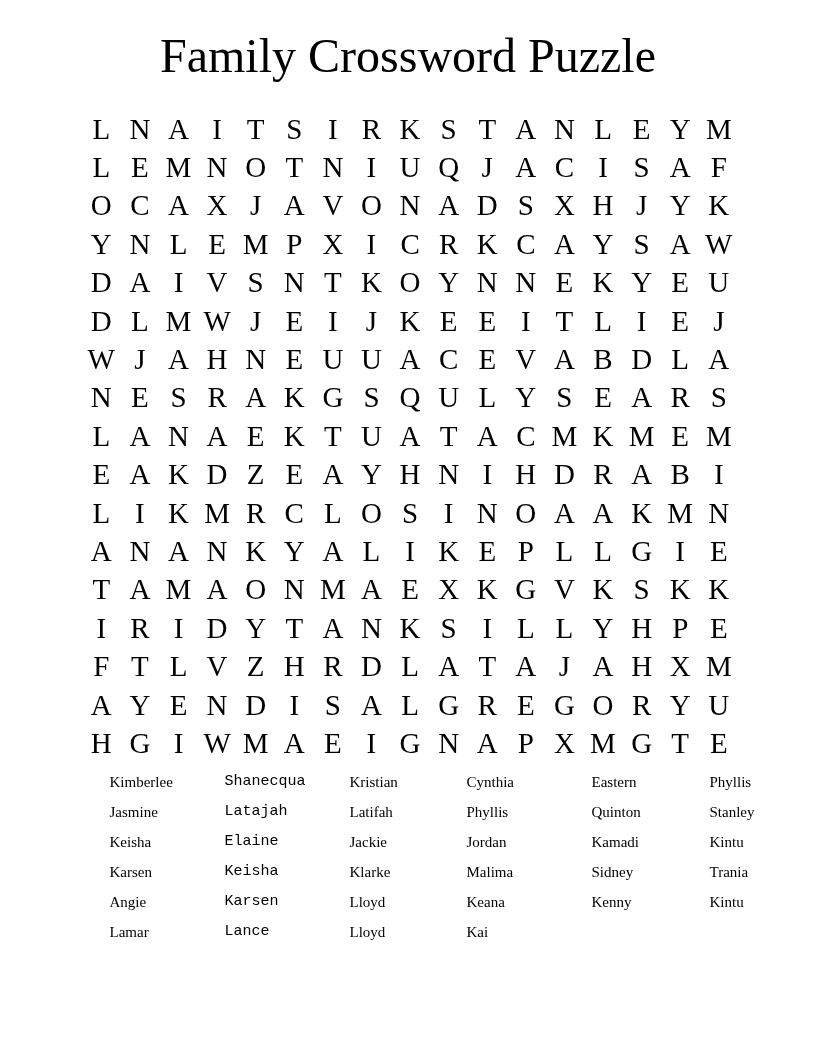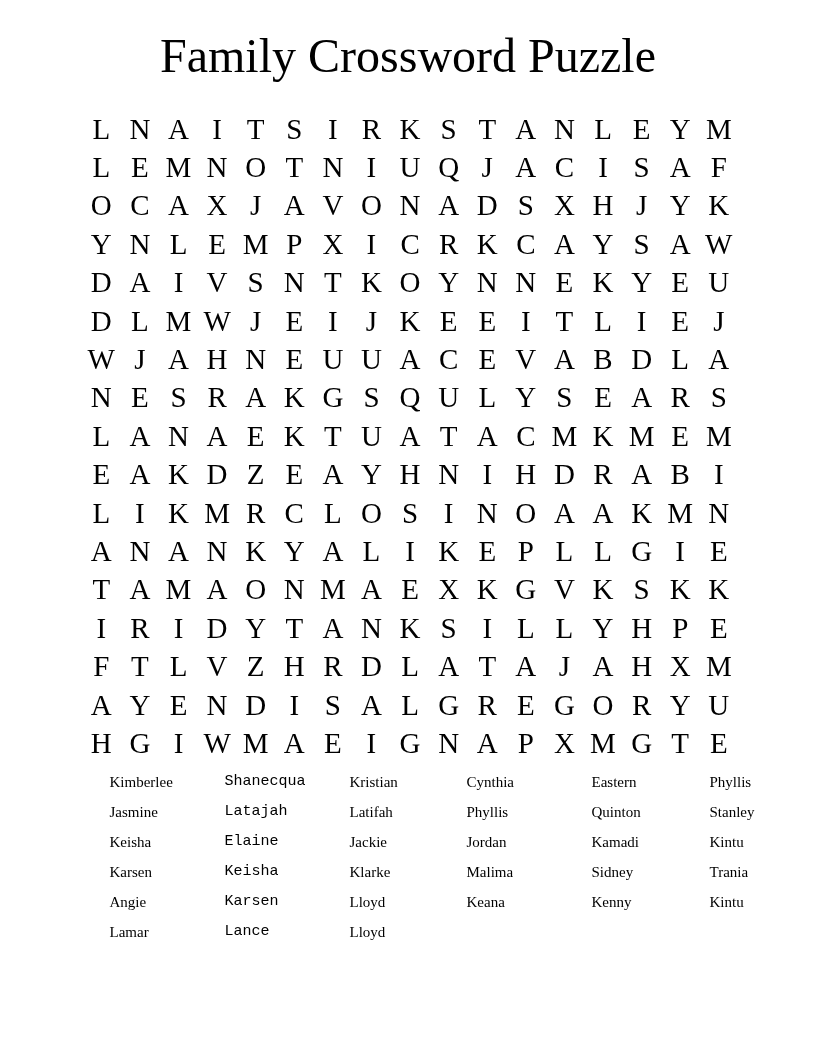--- a/index.html
+++ b/index.html
@@ -377,20 +377,21 @@
         <div class="word">Klarke</div>
         <div class="word">Lloyd</div>
         <div class="word">Lloyd</div>
       </div>
       <div class="word-col">
         <div class="word">Cynthia</div>
         <div class="word">Phyllis</div>
         <div class="word">Jordan</div>
         <div class="word">Malima</div>
         <div class="word">Keana</div>
+        <div class="word">Kai</div>
       </div>
       <div class="word-col">
         <div class="word">Eastern</div>
         <div class="word">Quinton</div>
         <div class="word">Kamadi</div>
         <div class="word">Sidney</div>
         <div class="word">Kenny</div>
       </div>
       <div class="word-col">
         <div class="word">Phyllis</div>

